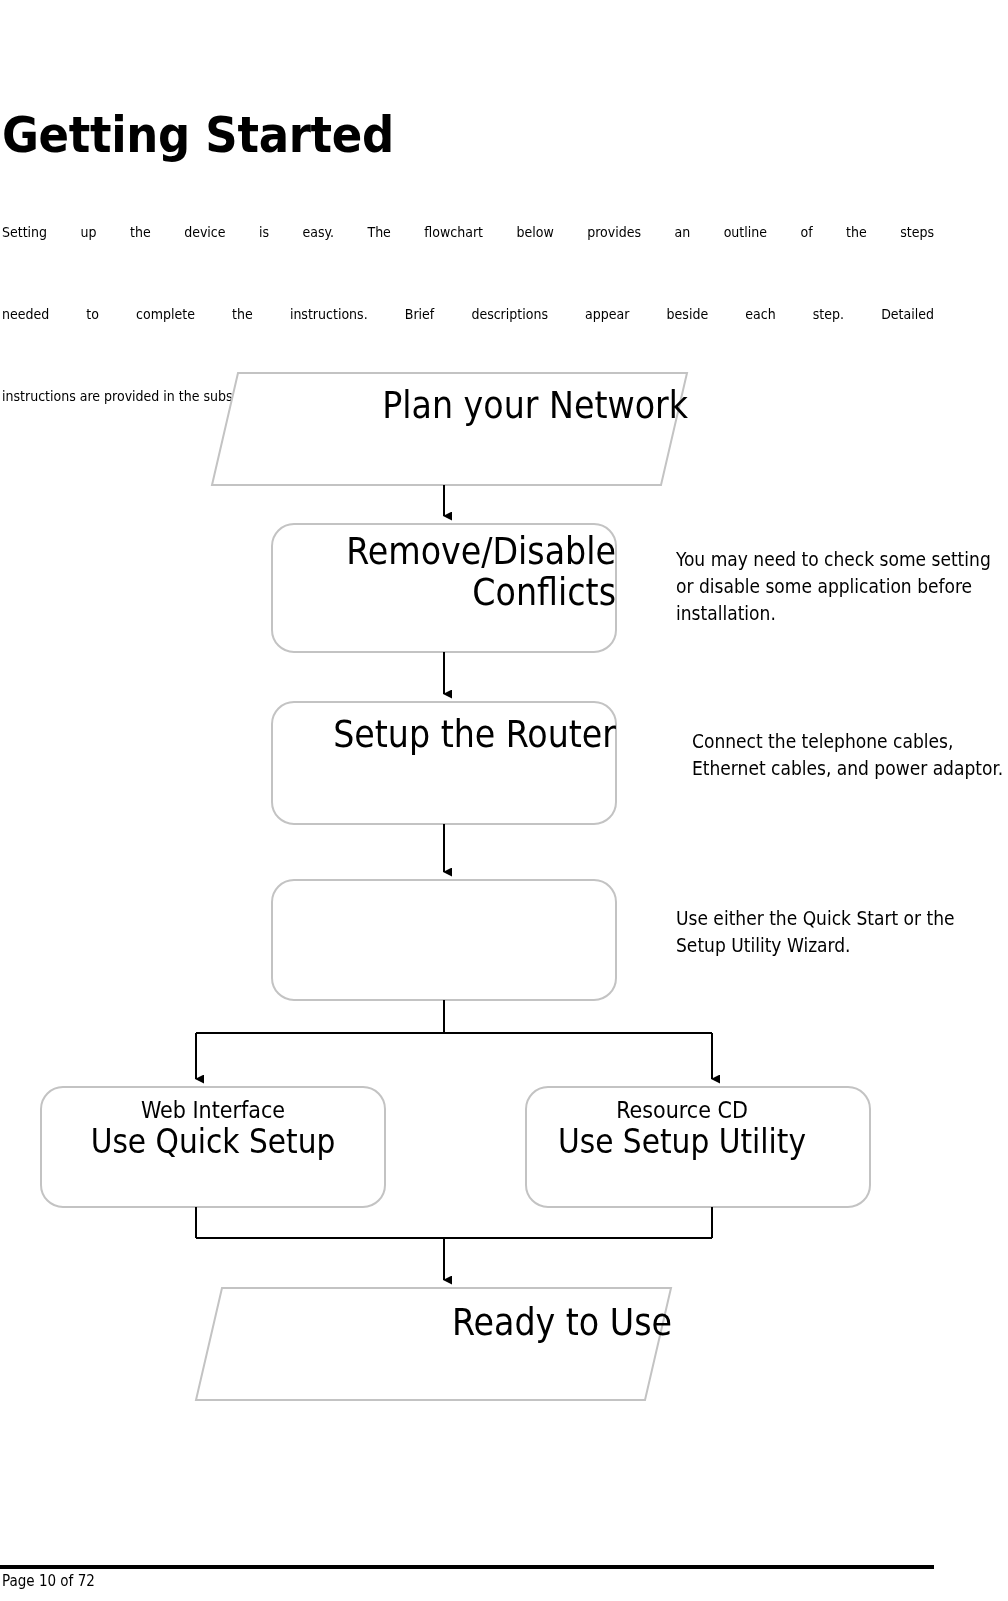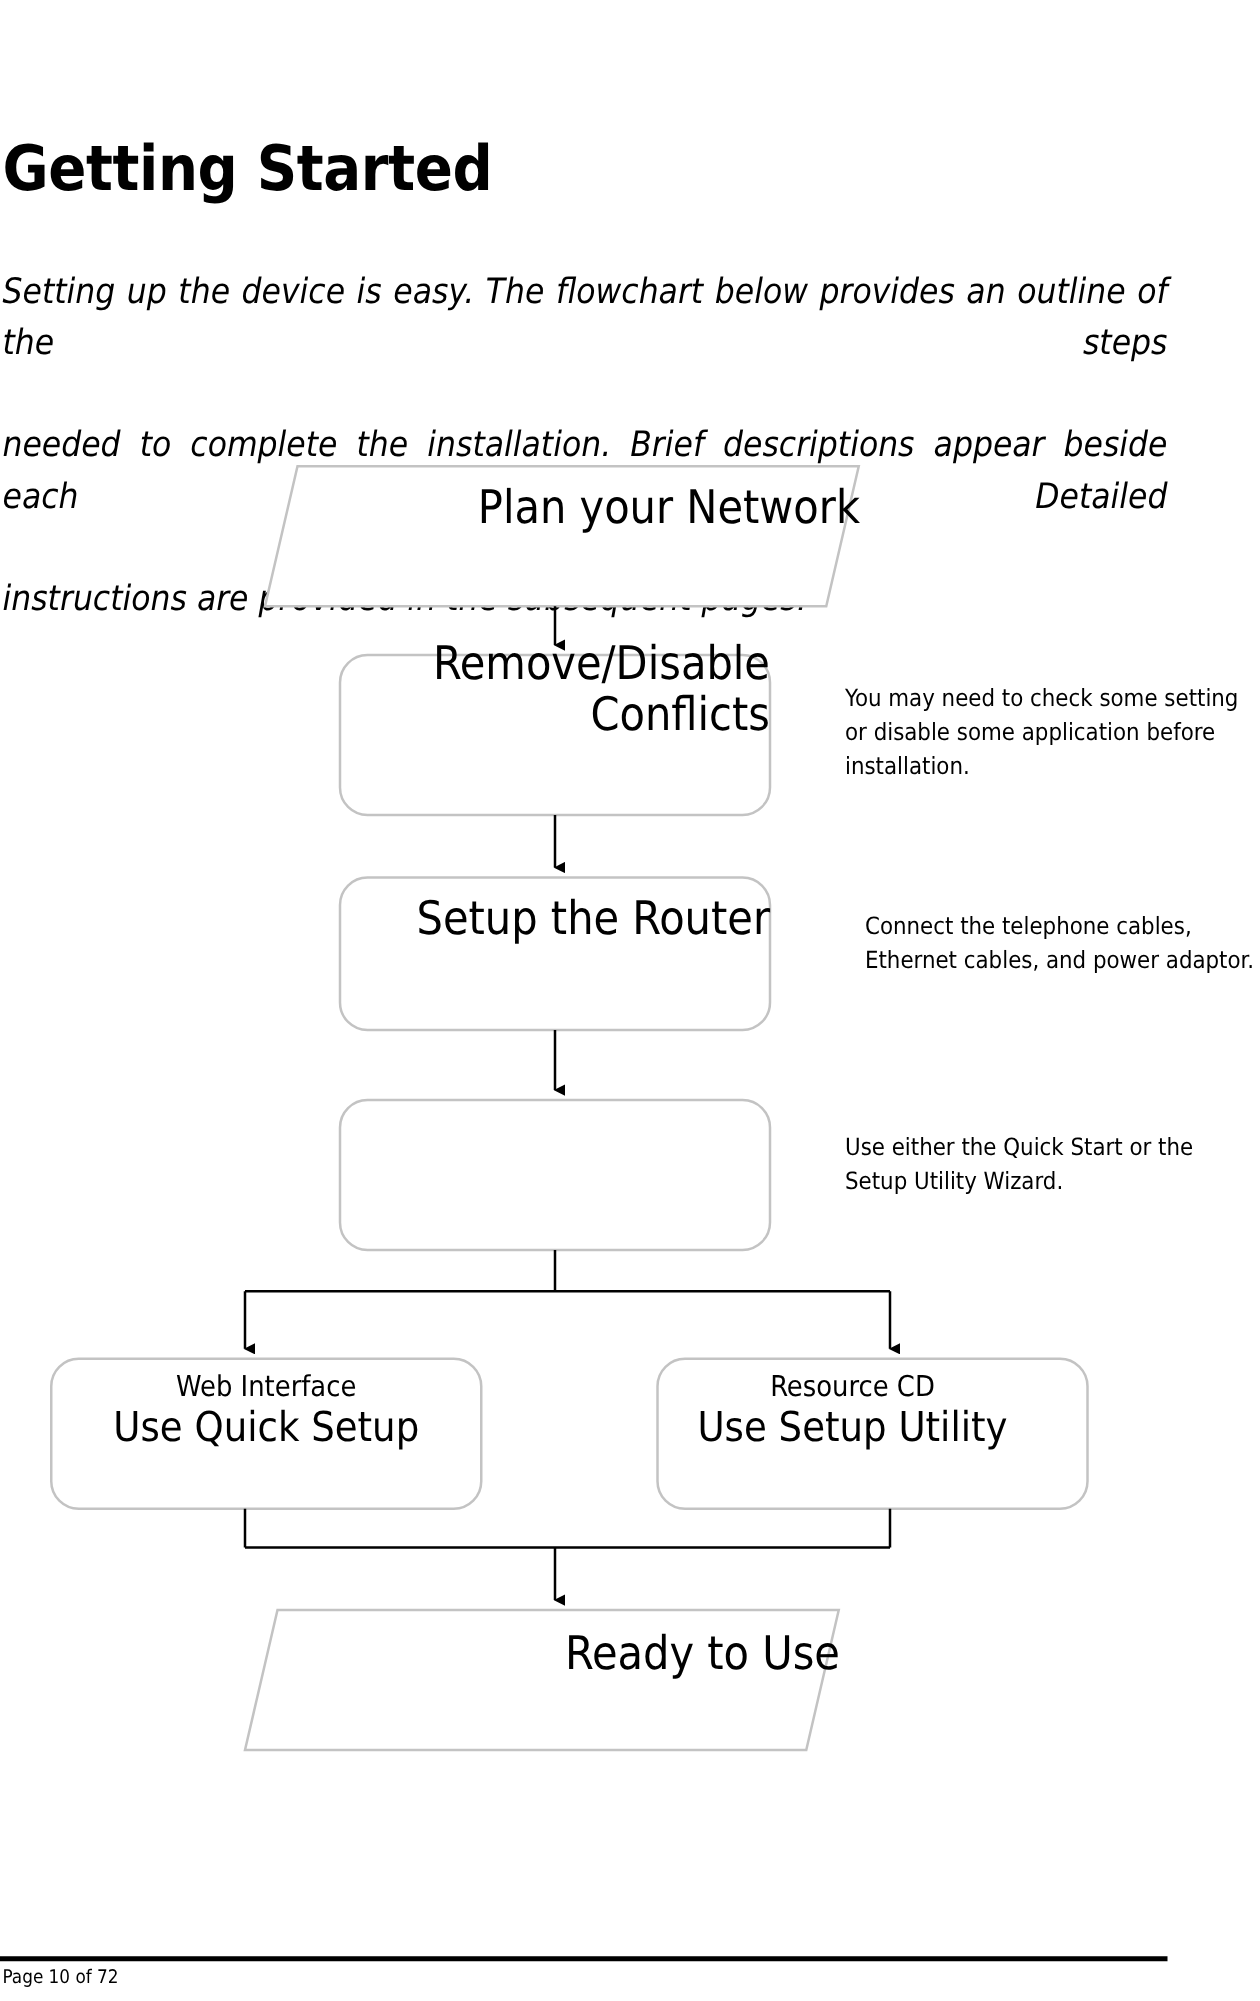--- a/index.html
+++ b/index.html
@@ -54,25 +54,24 @@
     font-weight: bold;
     letter-spacing: -0.3px;
     line-height: 1.0;
     white-space: nowrap;
   }
   .intro {
     position: absolute;
     left: 2px;
     top: 212px;
     width: 932px;
-    font-size: 28px;
+    font-size: 14px;
     line-height: 41px;
     text-align: justify;
     text-justify: inter-word;
-    font-style: italic;
   }
   .intro span { display: block; }
   .intro .l1 {
     text-align: justify;
   }
   .intro .l1::after {
     content: "";
     display: inline-block;
     width: 100%;
   }
@@ -111,21 +110,21 @@
   .lbl-ready {
     left: 196px;
     top: 1302px;
     width: 476px;
     font-size: 37px;
   }
 
   
   .lbl-remove {
     left: 272px;
-    top: 510px;
+    top: 531px;
     width: 344px;
     font-size: 37px;
   }
   .lbl-router {
     left: 272px;
     top: 714px;
     width: 344px;
     font-size: 37px;
   }
   .lbl-internet {
@@ -182,21 +181,21 @@
 </head>
 <body>
 
 <div class="page">
 
 
   <div class="page-title">Getting Started</div>
 
   <div class="intro">
     <span class="l1">Setting up the device is easy. The flowchart below provides an outline of the steps</span>
-    <span class="l2">needed to complete the installation. Brief descriptions appear beside each step. Detailed</span>
+    <span class="l2">needed to complete the instructions. Brief descriptions appear beside each step. Detailed</span>
     <span class="l3">instructions are provided in the subsequent pages.</span>
   </div>
 
   <div class="flow">
     <svg width="1008" height="1601" viewBox="0 0 1008 1601" xmlns="http://www.w3.org/2000/svg">
       <defs>
         <marker id="arrowhead" markerWidth="9" markerHeight="9" refX="4.5" refY="8" orient="auto" markerUnits="userSpaceOnUse">
           <path d="M0,0 L9,0 L4.5,9 Z" fill="#000000"></path>
         </marker>
       </defs>

